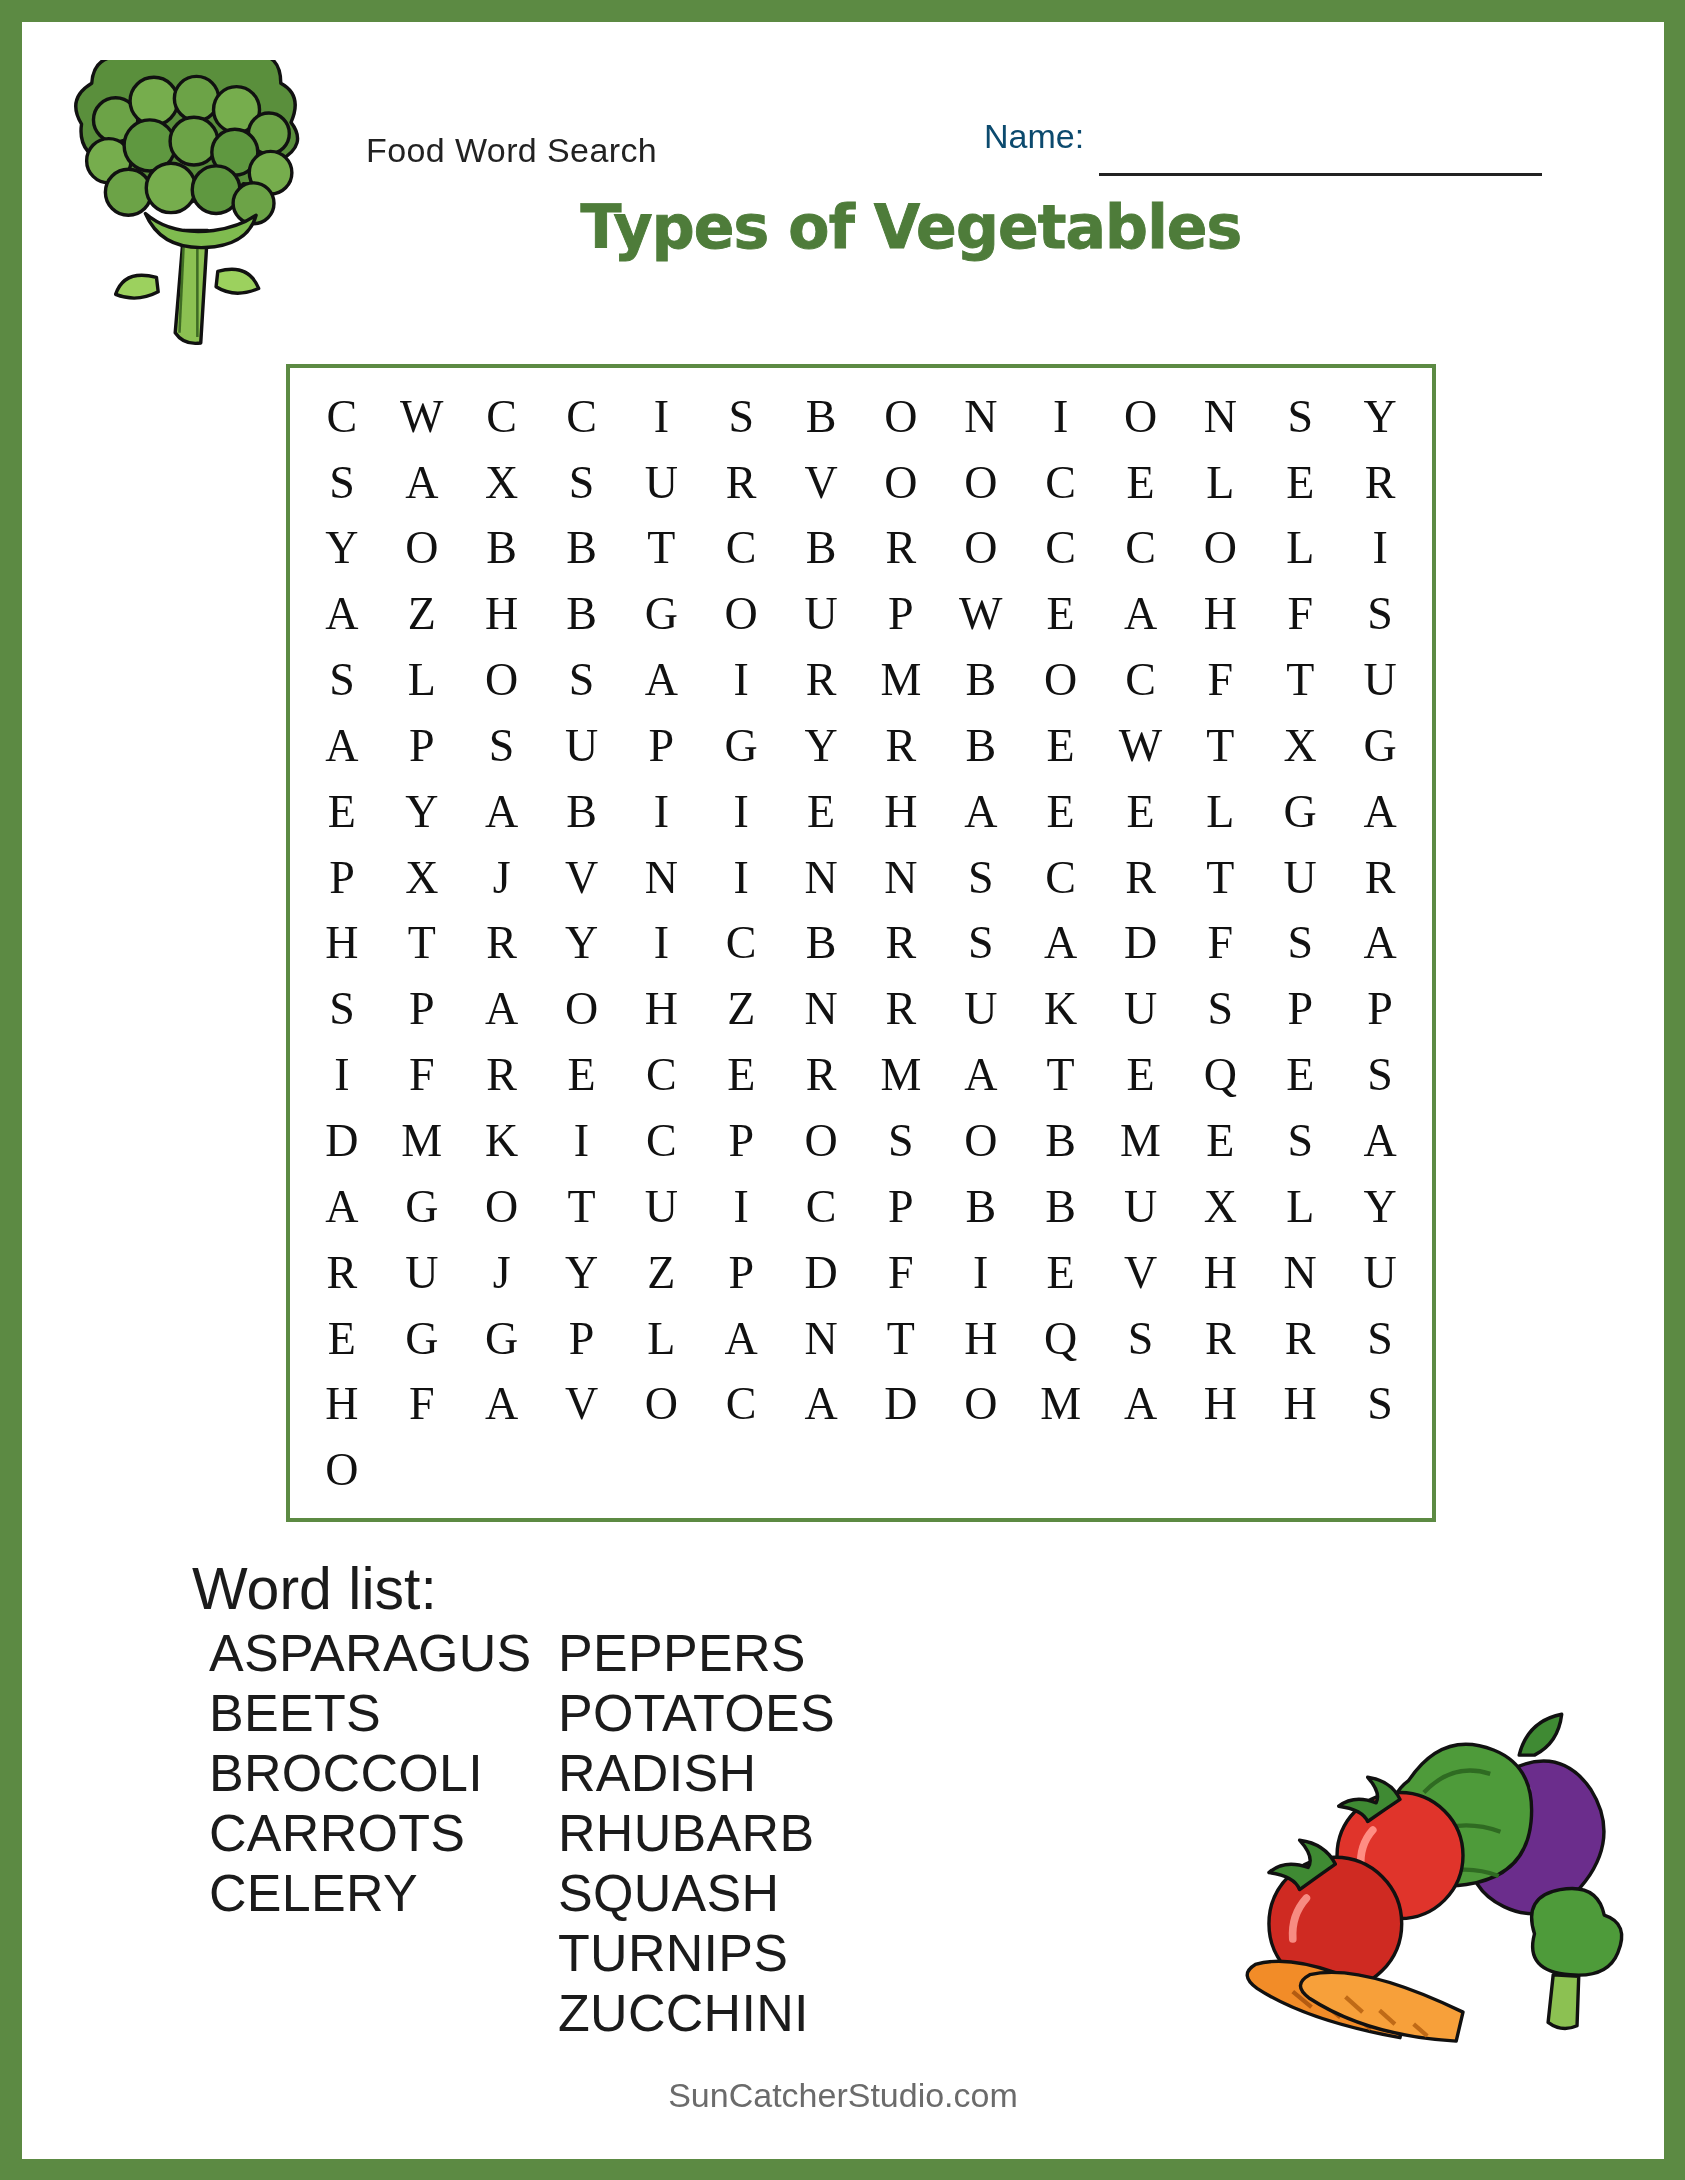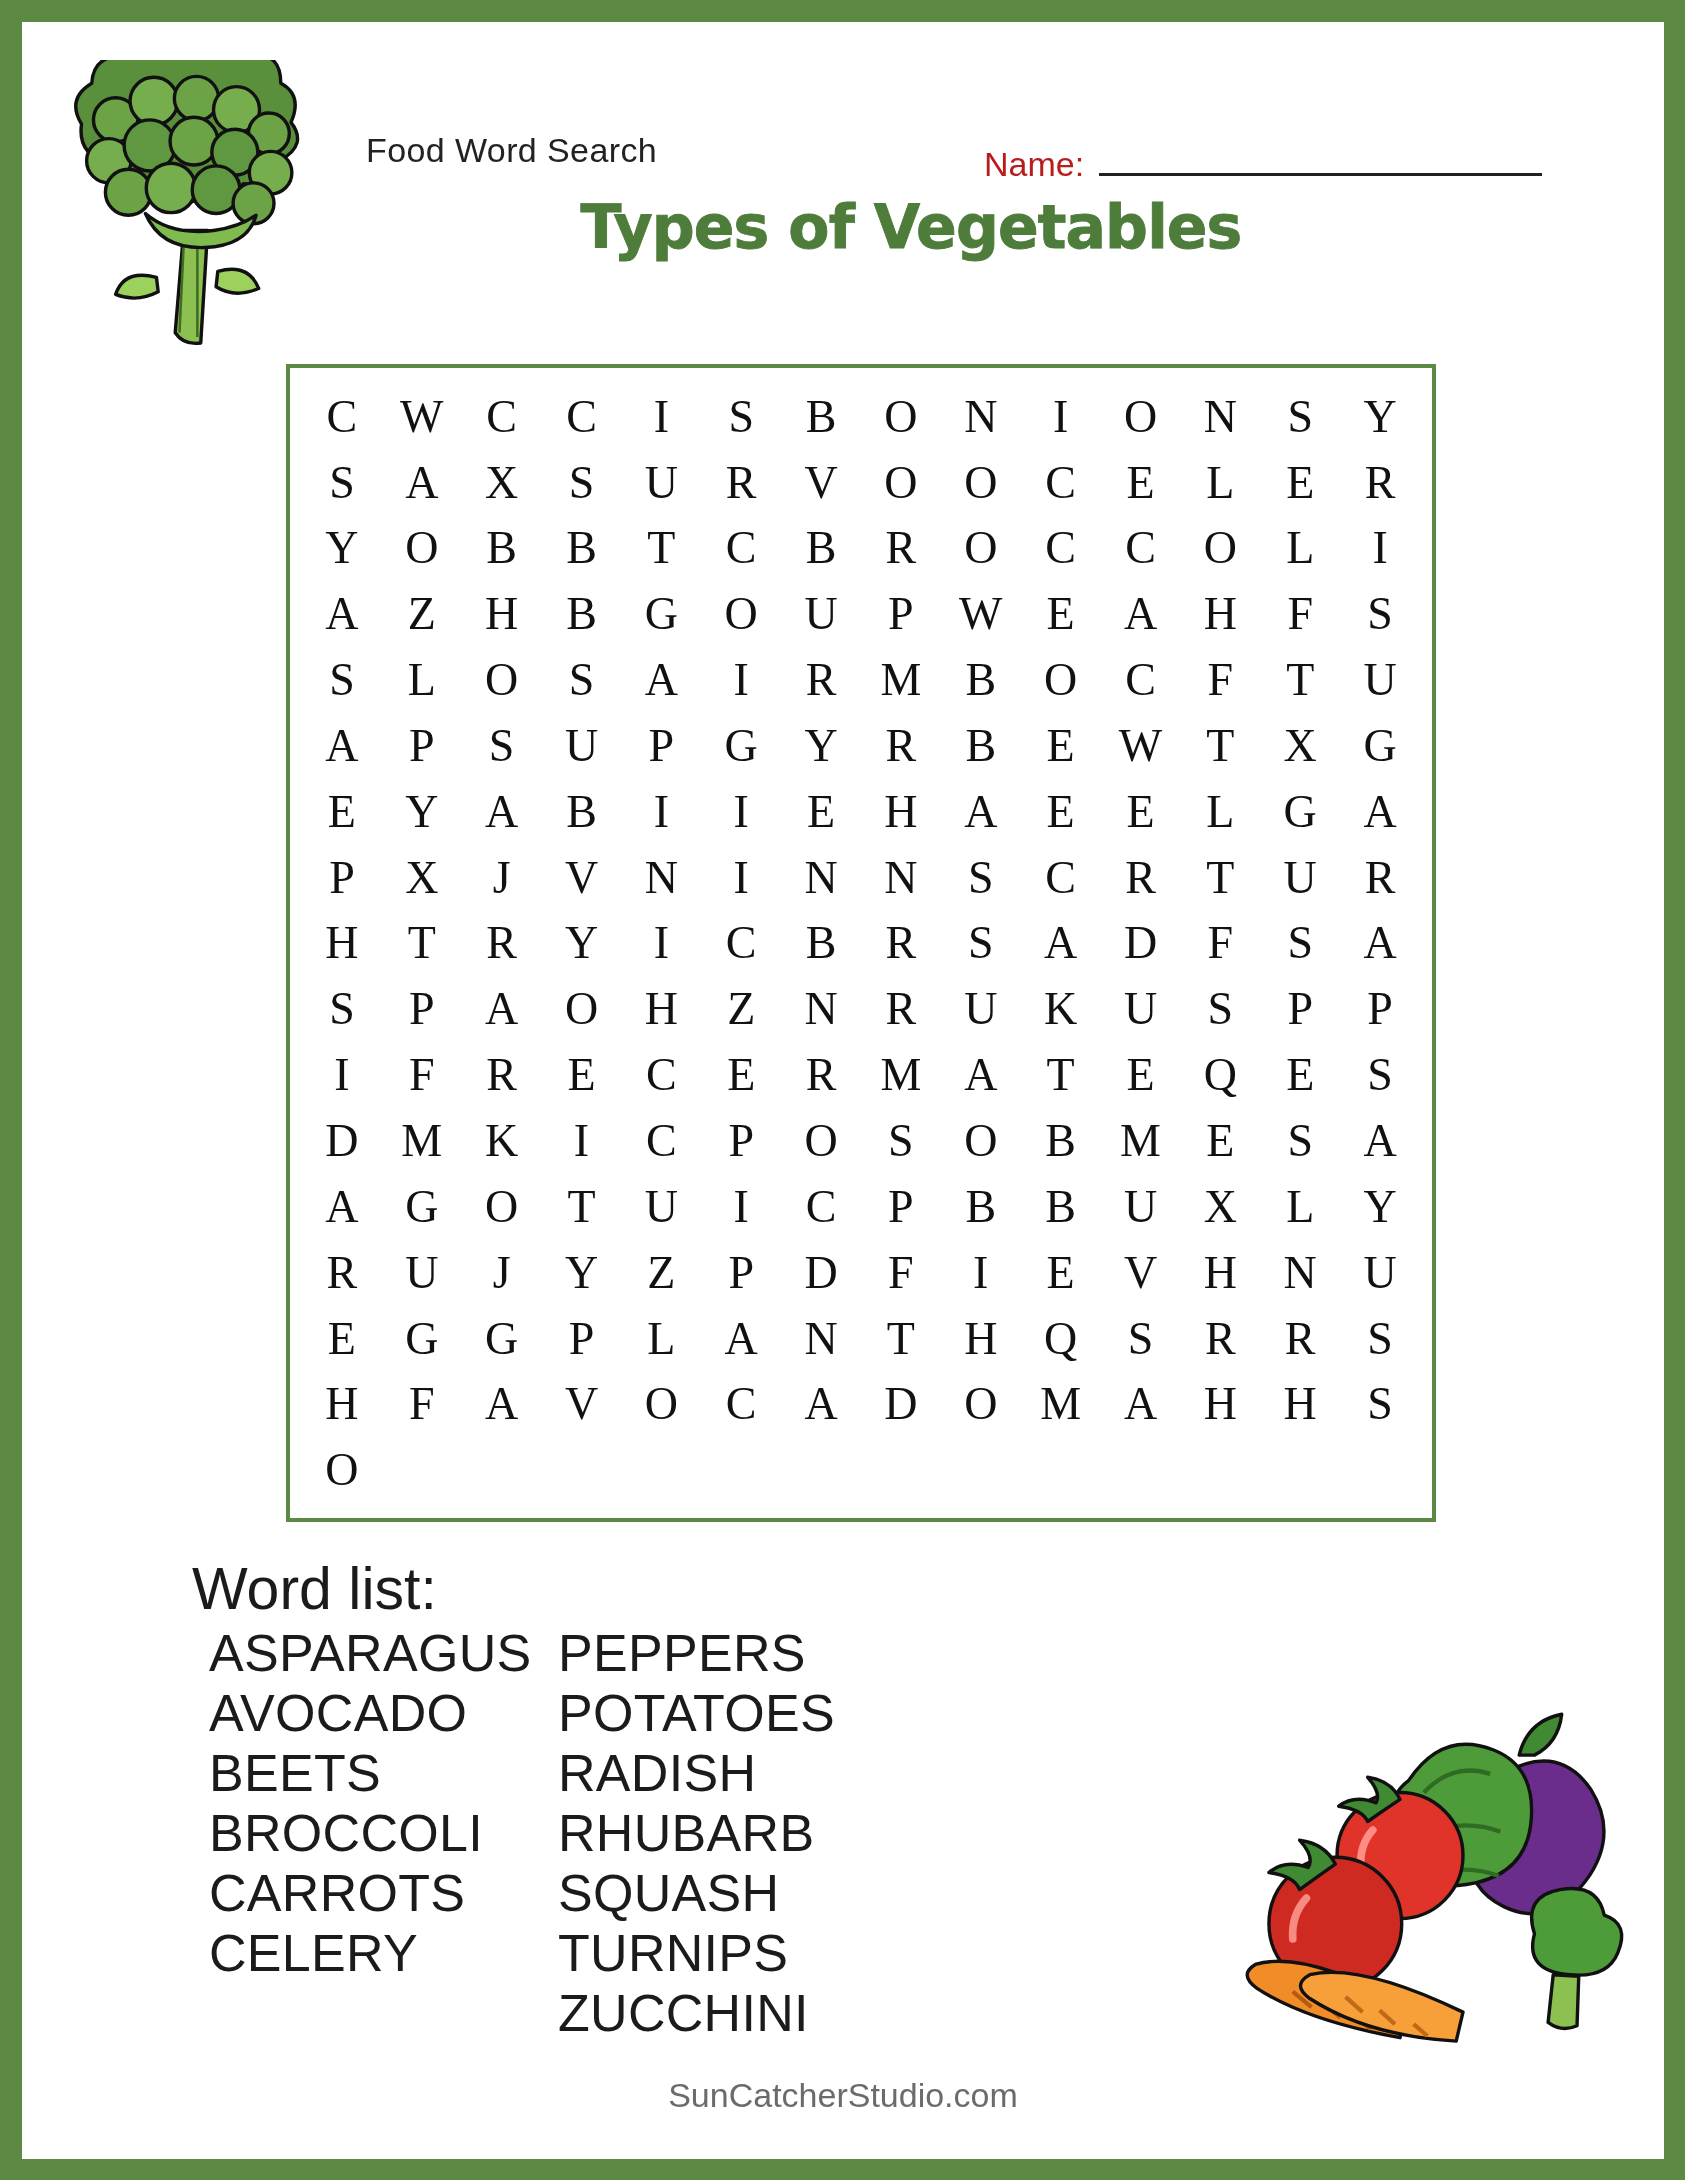--- a/index.html
+++ b/index.html
@@ -48,23 +48,23 @@
     left: 336px;
     top: 101px;
     font-size: 34px;
     color: #222222;
     font-family: "Liberation Sans", sans-serif;
     letter-spacing: 0.4px;
   }
   .name-label {
     position: absolute;
     left: 954px;
-    top: 115px;
+    top: 87px;
     font-size: 34px;
-    color: #b91c1c;
+    color: #0c4a6e;
   }
   .name-line {
     position: absolute;
     left: 1069px;
     top: 143px;
     width: 443px;
     height: 3.4px;
     background: #222222;
   }
   .title {
@@ -431,21 +431,20 @@
           <div class="cell">S</div>
           <div class="cell">O</div>
         </div>
     </div>
 
     <div class="wordlist-title">Word list:</div>
 
     <div class="wordlist">
       <div class="col col-1" id="wl-0">
           <div class="word">ASPARAGUS</div>
-          <div class="word">AVOCADO</div>
           <div class="word">BEETS</div>
           <div class="word">BROCCOLI</div>
           <div class="word">CARROTS</div>
           <div class="word">CELERY</div>
         </div>
       <div class="col col-3" id="wl-2">
           <div class="word">PEPPERS</div>
           <div class="word">POTATOES</div>
           <div class="word">RADISH</div>
           <div class="word">RHUBARB</div>

